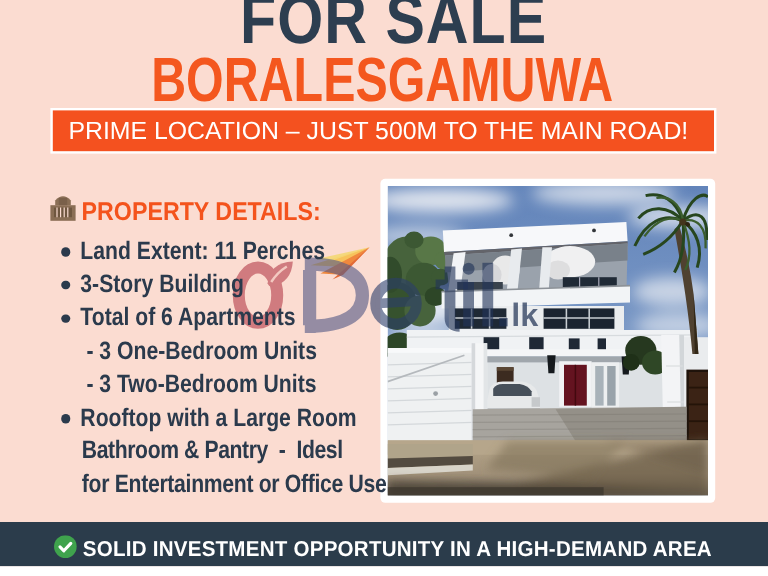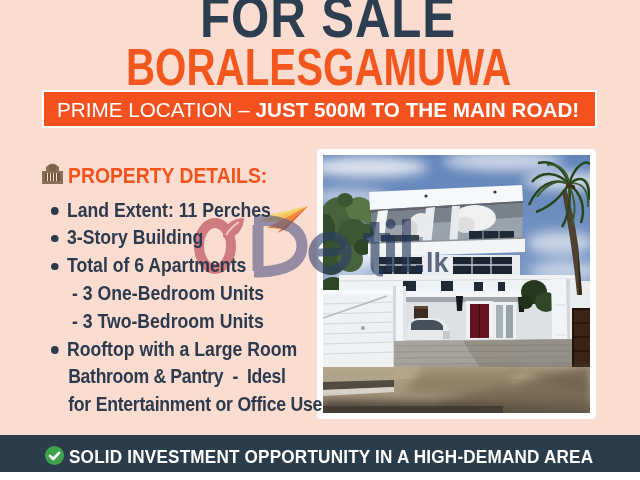--- a/index.html
+++ b/index.html
@@ -2,21 +2,21 @@
 <html><head>
 <meta charset="utf-8">
 <style>
 html,body{margin:0;padding:0}
 #page{position:relative;width:640px;height:472px;background:#fbdcd1;overflow:hidden;font-family:"Liberation Sans",sans-serif}
 .abs{position:absolute}
 .forsale{left:200px;top:-17px;font-size:58px;font-weight:bold;color:#2d3e50;transform:scaleX(.85);transform-origin:left top;white-space:nowrap;letter-spacing:1px}
 .boral{left:126px;top:37px;font-size:52px;font-weight:bold;color:#f4571e;transform:scaleX(.775);transform-origin:left top;white-space:nowrap}
 .bannerw{left:42px;top:90px;width:555px;height:38px;background:#fff}
 .banner{left:44px;top:92px;width:551px;height:34px;background:#f4511f;color:#fff;font-size:20.7px;line-height:36px;white-space:nowrap;text-indent:13px}
-.banner b{font-weight:bold}
+.banner b{font-weight:normal}
 .pdh{left:68px;top:164px;font-size:21.5px;font-weight:bold;color:#f4531c;transform:scaleX(.9);transform-origin:left top;white-space:nowrap}
 .list{z-index:5;left:51px;top:195.6px;font-size:21px;font-weight:bold;color:#2b3a4c;line-height:27.8px;transform:scaleX(.84);transform-origin:left top;white-space:nowrap}
 .list .b:before{content:"";display:inline-block;width:9px;height:7.5px;border-radius:50%;background:#2b3a4c;margin-right:10px;vertical-align:2px}
 .list .s{padding-left:25px}
 .list .c{padding-left:20.5px}
 .frame{left:317px;top:149px;width:279px;height:270px;background:#fff;border-radius:4px}
 .bar{left:0;top:435px;width:640px;height:37px;background:#2b3c4b}
 .bartext{left:69px;top:447px;font-size:18px;font-weight:bold;color:#fff;white-space:nowrap;transform:scaleX(.952);transform-origin:left top;letter-spacing:.2px}
 .strip{left:0;top:477px;width:640px;height:3px;background:#2b3c4b}
 </style>

